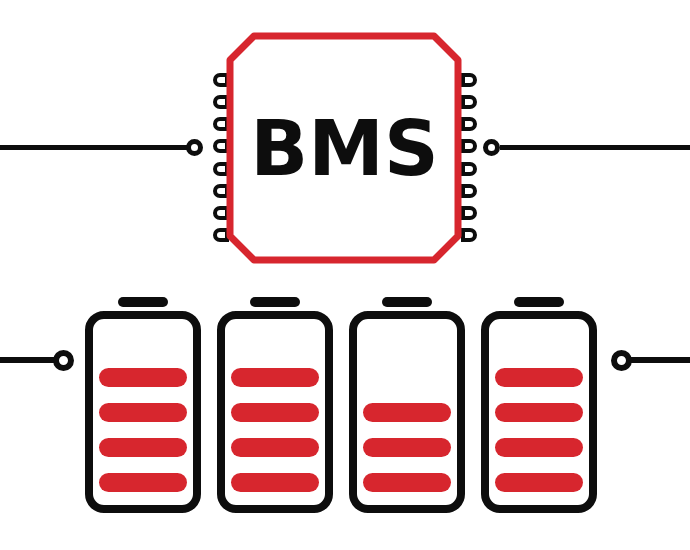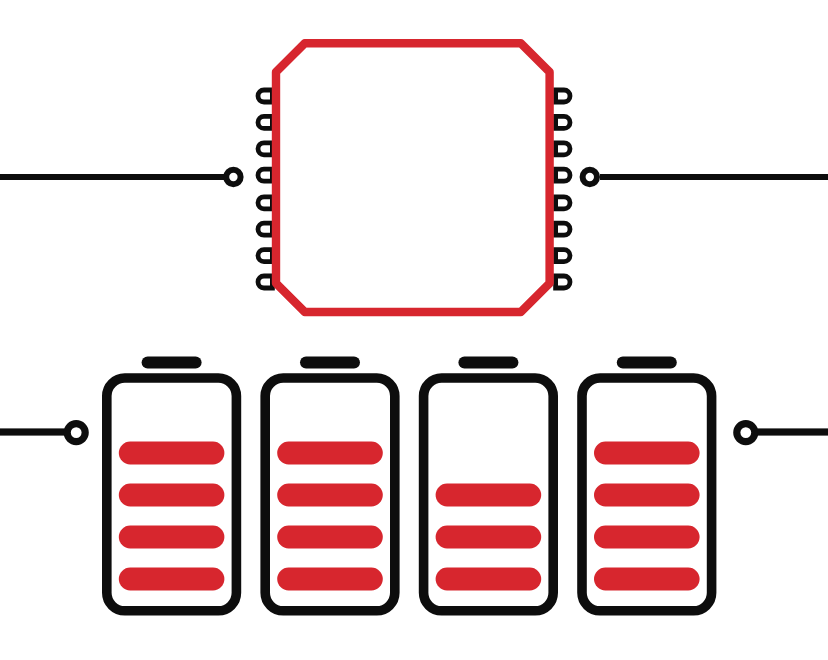--- a/index.html
+++ b/index.html
@@ -74,20 +74,21 @@
       <div class="pin"></div>
       <div class="pin"></div>
       <div class="pin"></div>
       <div class="pin"></div>
     </div>
 
   <svg class="chip-svg" width="246" height="236" viewBox="0 0 246 236">
     <polygon points="33,6 213,6 237,30 237,206 213,230 33,230 9,206 9,30" fill="#ffffff" stroke="#d7262e" stroke-width="7" stroke-linejoin="round"></polygon>
   </svg>
 
+  <div class="chip-label">BMS</div>
 
   <div class="wire wire-batt-left"></div>
   <span class="ring ring-batt-left"></span>
   <span class="ring ring-batt-right"></span>
   <div class="wire wire-batt-right"></div>
 
   <div class="battery-row" id="battery-row">
       <div class="battery">
         <div class="cap"></div>
         <div class="shell">

